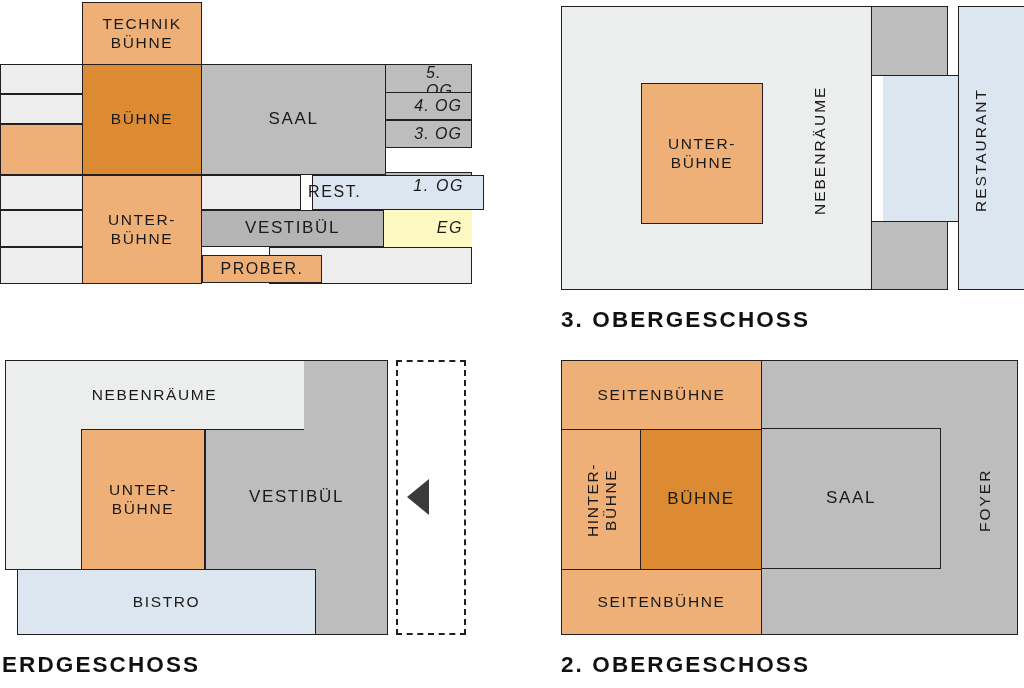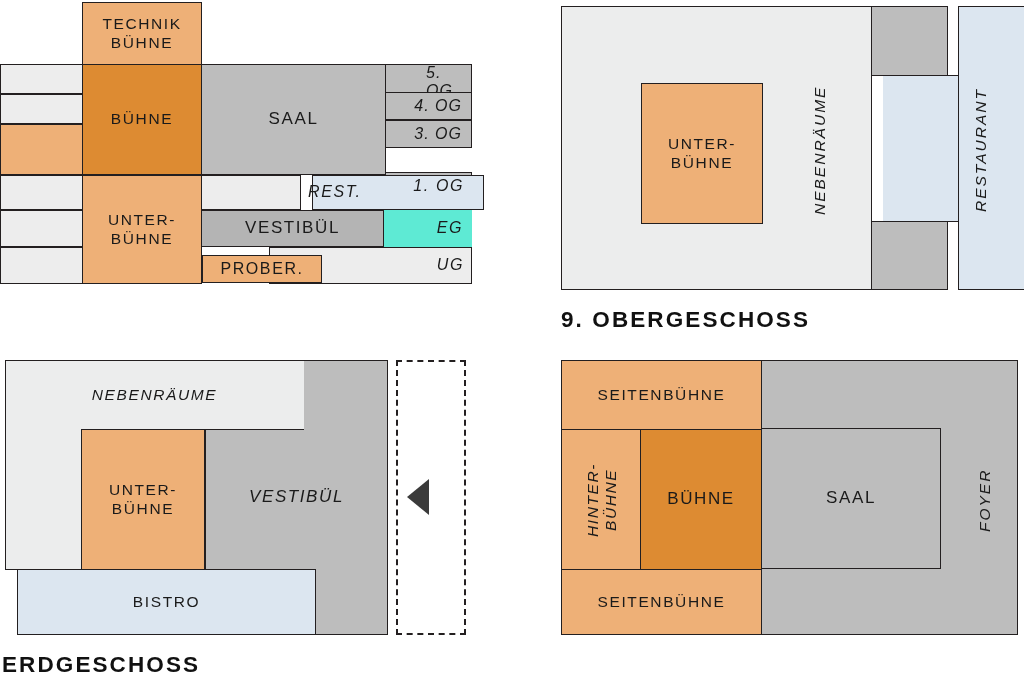--- a/index.html
+++ b/index.html
@@ -31,31 +31,31 @@
     display: flex;
     align-items: center;
     justify-content: center;
     font-size: 15.5px;
     letter-spacing: 1.6px;
     line-height: 1.18;
     text-align: center;
     white-space: pre-line;
     color: #1a1a1a;
   }
-  .blk.noborder { border: none; font-style: italic; }
+  .blk.noborder { border: none; }
 
   
   .f-orange-light { background: #eeb077; }
   .f-orange-dark  { background: #dd8b32; }
   .f-gray         { background: #bdbdbd; }
   .f-gray-dark    { background: #b4b4b4; }
   .f-gray-pale    { background: #ededed; }
   .f-gray-pale2   { background: #eceded; }
   .f-blue         { background: #dce6f0; margin-left: 12px; }
-  .f-white        { background: #5eead4; }
+  .f-white        { background: #fef9c3; }
 
   .vert {
     writing-mode: vertical-rl;
     transform: rotate(180deg);
   }
 
   .italic { font-style: italic; }
 
   .caption {
     position: absolute;
@@ -121,39 +121,38 @@
 
   <div class="blk f-gray-pale" style="left:201px; top:175px; width:100px; height:35px;"></div>
   <div class="blk f-blue" style="left:300px; top:175px; width:172px; height:35px; justify-content:flex-start;"></div>
   <div class="blk noborder" style="left:308px; top:175px; width:70px; height:35px; font-size:16px; justify-content:flex-start;">REST.</div>
   <div class="blk noborder italic" style="left:380px; top:175px; width:84px; height:22px; font-size:16px; justify-content:flex-end;">1. OG</div>
 
   <div class="blk f-gray-dark" style="left:201px; top:210px; width:183px; height:37px; font-size:17px;">VESTIBÜL</div>
   <div class="blk noborder italic f-white" style="left:384px; top:210px; width:88px; height:37px; font-size:16px; justify-content:flex-end; padding-right:9px;">EG</div>
 
   <div class="blk f-gray-pale" style="left:269px; top:247px; width:203px; height:37px;"></div>
-  <div class="blk noborder italic" style="left:384px; top:247px; width:80px; height:37px; font-size:16px; justify-content:flex-end;">UG</div>
   <div class="blk f-orange-light" style="left:202px; top:255px; width:120px; height:28px; font-size:16px;">PROBER.</div>
 
 
   <div class="blk f-gray-pale2" style="left:561px; top:6px; width:311px; height:284px;"></div>
 
   <div class="blk f-orange-light" style="left:641px; top:83px; width:122px; height:141px;">UNTER-
 BÜHNE</div>
 
   <div class="blk noborder vert" style="left:803px; top:55px; width:34px; height:190px; letter-spacing:2px;">NEBENRÄUME</div>
 
   <div class="blk f-gray" style="left:871px; top:6px; width:77px; height:70px;"></div>
   <div class="blk f-gray" style="left:871px; top:221px; width:77px; height:69px;"></div>
 
   <div class="blk f-blue" style="left:871px; top:75px; width:77px; height:147px; border-left:none; border-right:none;"></div>
   <div class="blk f-blue" style="left:946px; top:6px; width:72px; height:284px;"></div>
   <div class="blk noborder vert" style="left:964px; top:55px; width:34px; height:190px; letter-spacing:2px;">RESTAURANT</div>
 
-  <div class="caption" style="left:561px; top:307px;">9. OBERGESCHOSS</div>
+  <div class="caption" style="left:561px; top:307px;">3. OBERGESCHOSS</div>
 
   <div class="blk f-gray" style="left:205px; top:360px; width:183px; height:275px;"></div>
   <div class="blk noborder" style="left:205px; top:455px; width:183px; height:85px; font-size:17px;">VESTIBÜL</div>
 
   <div class="blk f-gray-pale2" style="left:5px; top:360px; width:299px; height:70px; border-right:none;"></div>
   <div class="blk noborder" style="left:5px; top:360px; width:299px; height:70px;">NEBENRÄUME</div>
 
   <div class="blk f-gray-pale2" style="left:5px; top:429px; width:78px; height:141px; border-top:none;"></div>
 
   <div class="blk f-orange-light" style="left:81px; top:429px; width:124px; height:141px;">UNTER-
@@ -175,14 +174,15 @@
   <div class="blk f-orange-light" style="left:561px; top:360px; width:201px; height:70px;">SEITENBÜHNE</div>
 
   <div class="blk f-orange-light" style="left:561px; top:429px; width:80px; height:141px;"></div>
   <div class="blk noborder vert" style="left:574px; top:440px; width:56px; height:120px;">HINTER-
 BÜHNE</div>
 
   <div class="blk f-orange-dark" style="left:640px; top:429px; width:122px; height:141px; font-size:17px;">BÜHNE</div>
 
   <div class="blk f-orange-light" style="left:561px; top:569px; width:201px; height:66px;">SEITENBÜHNE</div>
 
+  <div class="caption" style="left:561px; top:652px;">2. OBERGESCHOSS</div>
 
 </div>
 
 </body></html>

